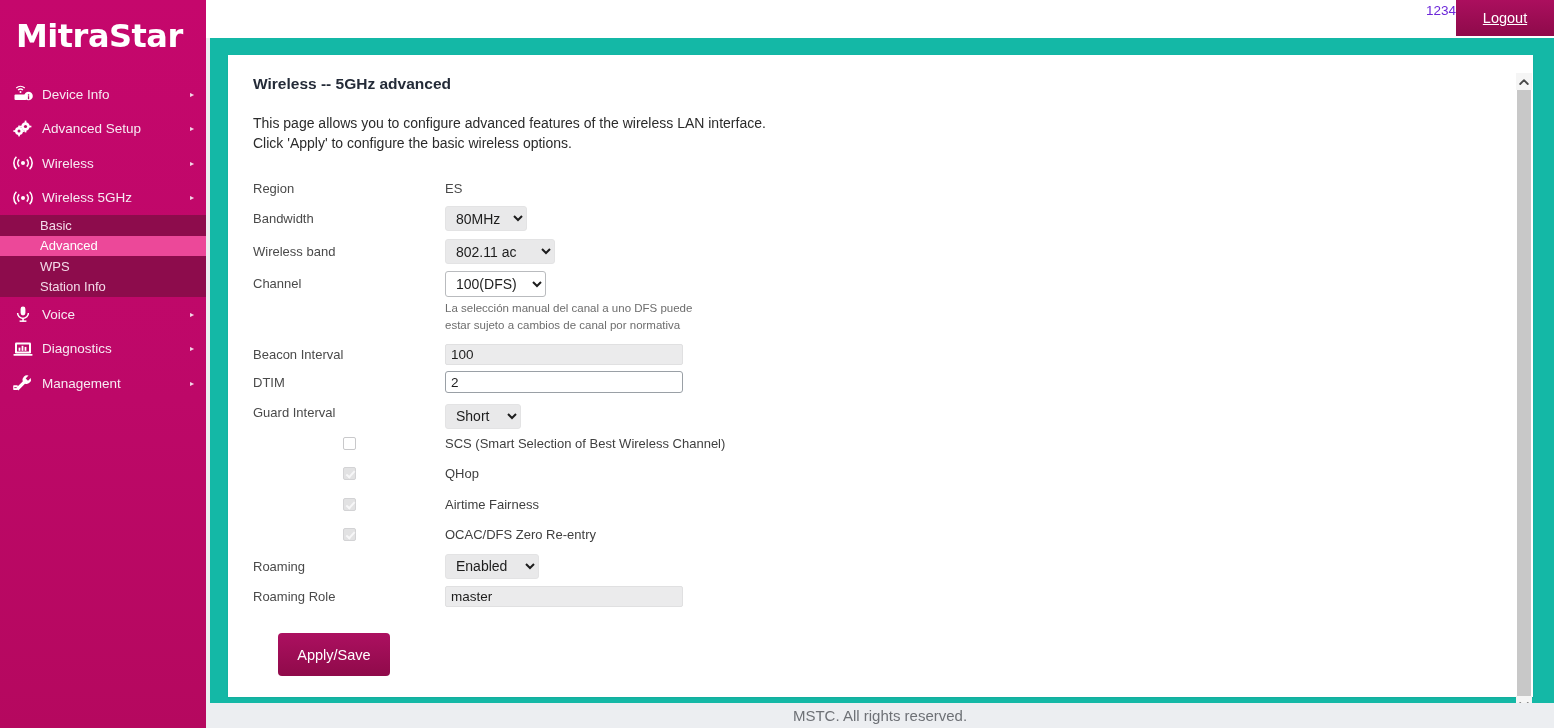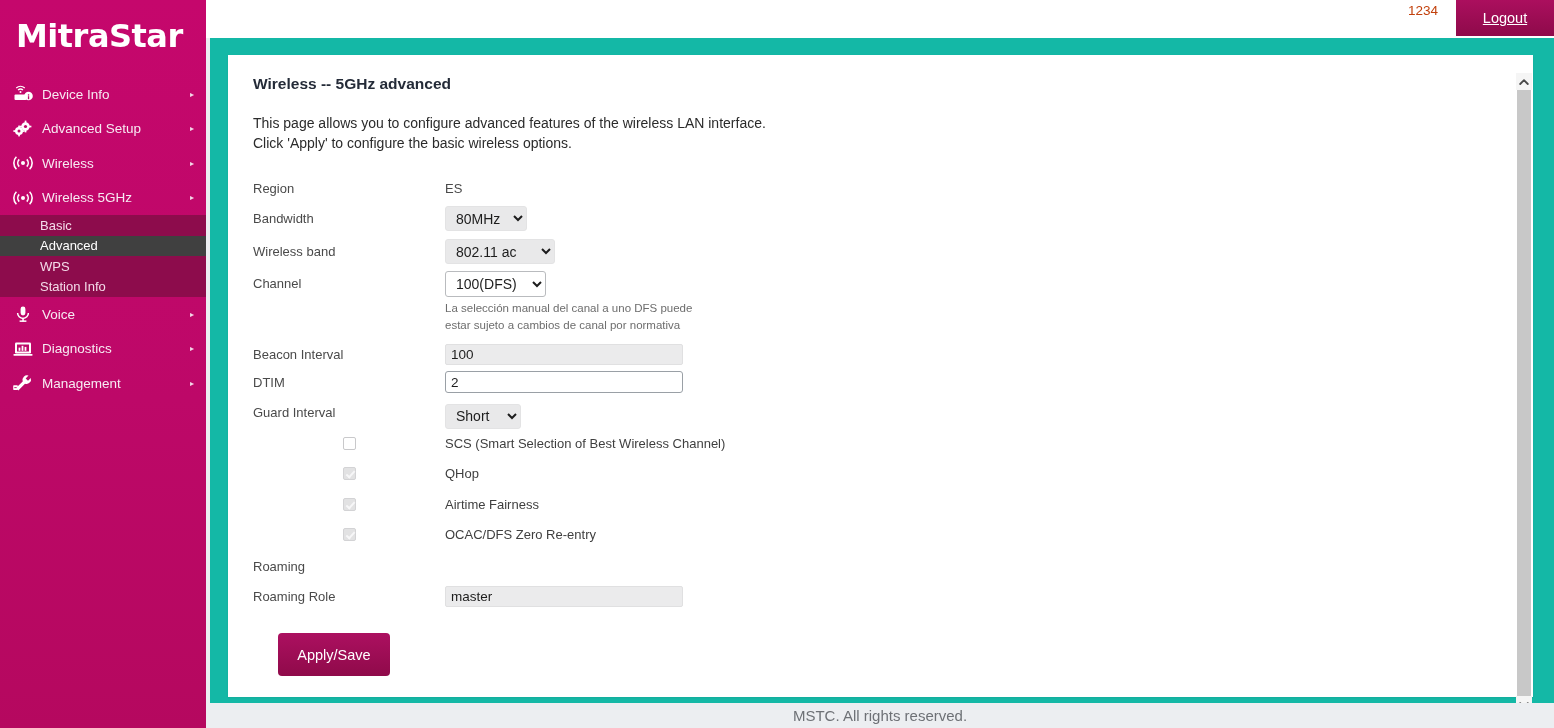--- a/index.html
+++ b/index.html
@@ -58,36 +58,35 @@
   .submenu { background: #8d0c4c; }
   .sub-item {
     height: 20.5px;
     display: flex; align-items: center;
     padding-left: 40px;
     color: #f4dbe9;
     font-size: 13px;
     cursor: pointer;
   }
   .sub-item.active {
-    background: #404040;
+    background: #ec4899;
     color: #ffffff;
   }
 
   
   .topbar {
     position: absolute; left: 206px; top: 0;
     width: 1348px; height: 38px;
     background: #ffffff;
     display: flex; align-items: flex-start; justify-content: flex-end;
   }
   .session-id {
-    color: #c2410c;
+    color: #6d28d9;
     font-size: 13.5px;
     margin-top: 3px;
-    margin-right: 18px;
   }
   .logout-btn {
     width: 98px; height: 36px;
     background: linear-gradient(180deg, #ab0f5e 0%, #8e0a4a 100%);
     color: #ffffff;
     font-size: 14.5px;
     display: flex; align-items: center; justify-content: center;
     border: none;
     cursor: pointer;
     font-family: "Liberation Sans", sans-serif;
@@ -513,20 +512,25 @@
 
           <div class="cb-row">
             <div class="cb-cell">
                 <span class="cb checked"></span>
               </div>
             <span class="cb-lab">OCAC/DFS Zero Re-entry</span>
           </div>
 
           <div class="row r-roaming">
             <div class="lab">Roaming</div>
+            <div class="ctl">
+              <select class="sel w-roam">
+                <option>Enabled</option>
+              </select>
+            </div>
           </div>
 
           <div class="row r-role">
             <div class="lab">Roaming Role</div>
             <div class="ctl">
               <input class="txt" type="text" value="master" style="">
             </div>
           </div>
 
           <div class="apply-wrap">

